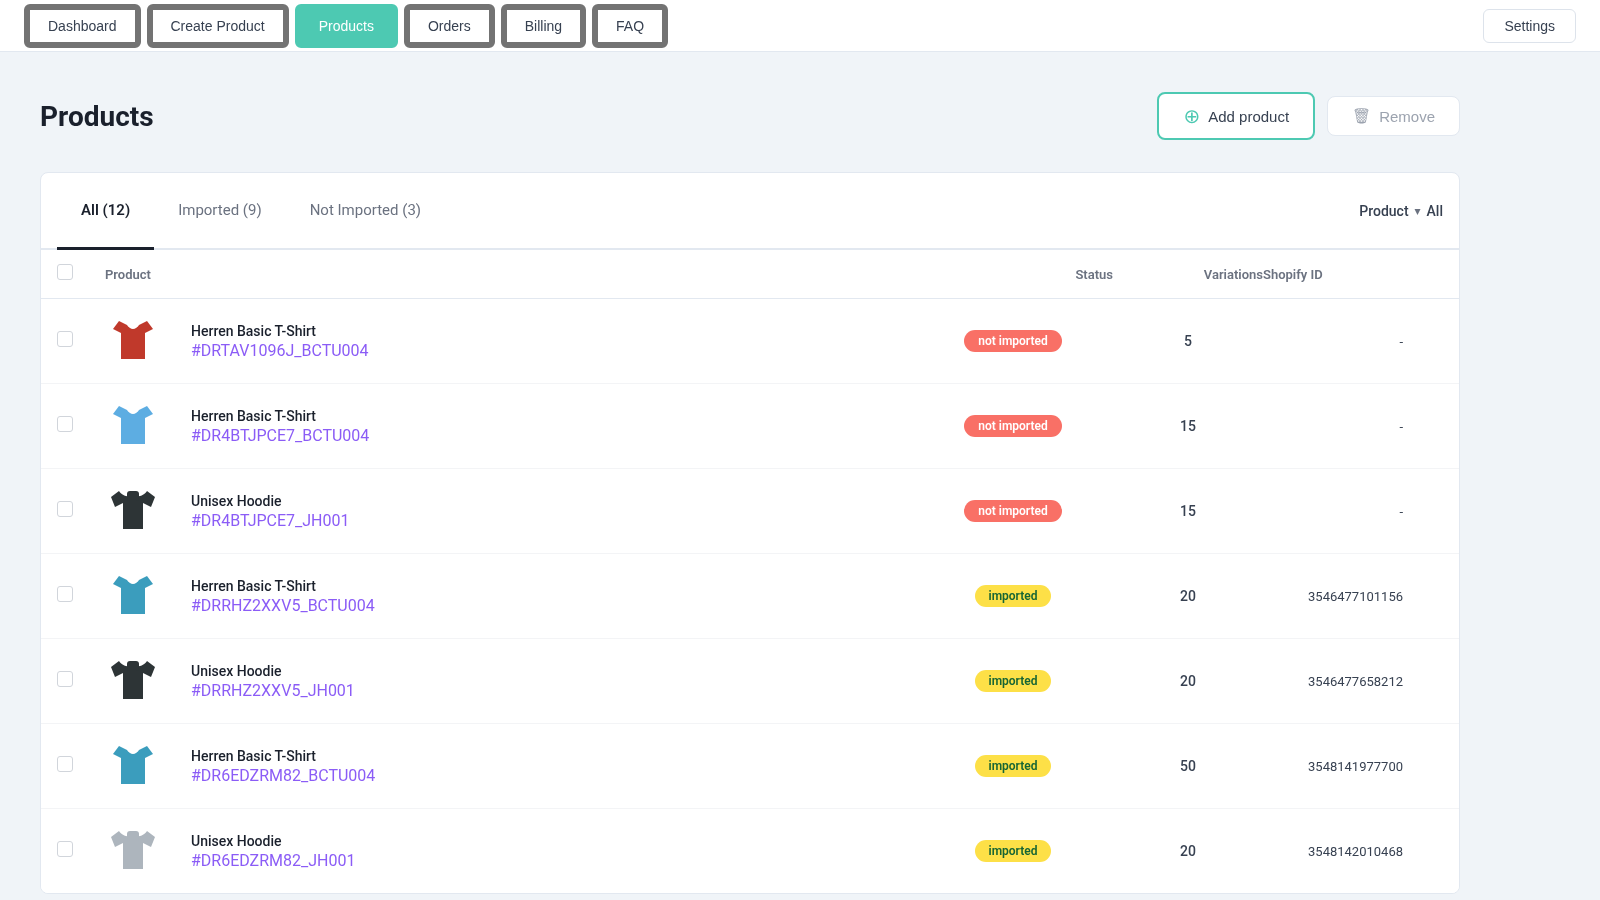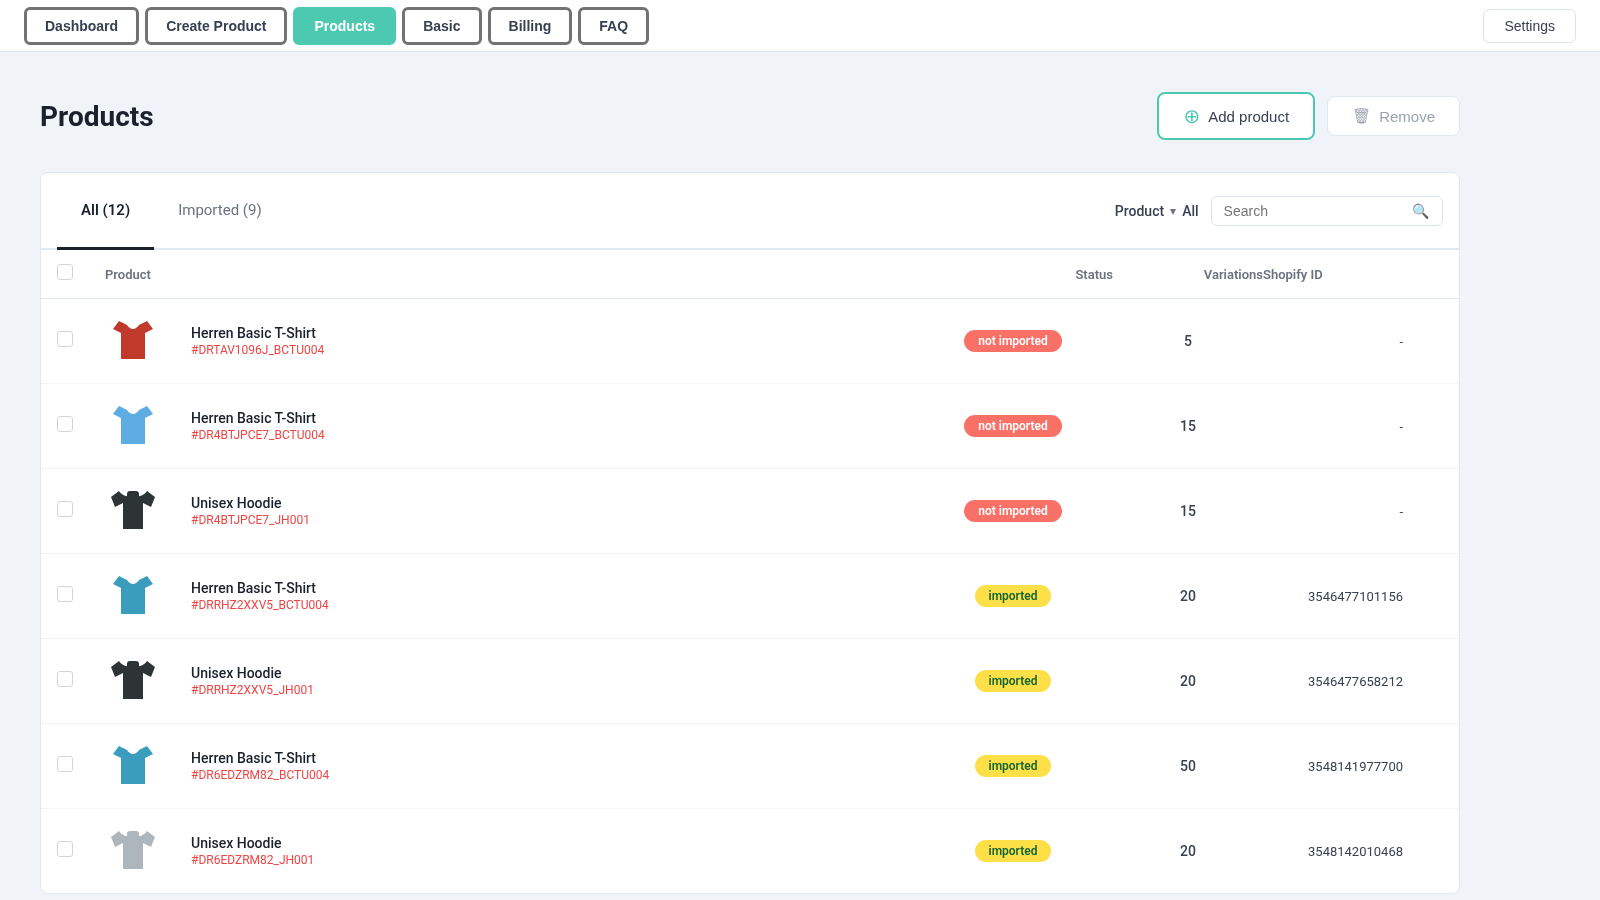--- a/index.html
+++ b/index.html
@@ -12,26 +12,26 @@
       display: flex;
       align-items: center;
       padding: 0 24px;
       height: 52px;
       position: relative;
     }
     .nav-items { display: flex; gap: 6px; }
     .nav-btn {
       padding: 8px 18px;
       border-radius: 6px;
-      border: 3px solid #737373;
-      background: #fff;
-      font-size: 14px;
-      color: #374151;
-      cursor: pointer;
-      font-weight: 700;
+      border: 6px solid #737373;
+      background: #fff;
+      font-size: 14px;
+      color: #374151;
+      cursor: pointer;
+      font-weight: 400;
     }
     .nav-btn.active {
       background: #4dc9b2;
       color: #fff;
       border-color: #4dc9b2;
     }
     .nav-settings {
       margin-left: auto;
       padding: 8px 20px;
       border-radius: 6px;
@@ -210,22 +210,22 @@
     }
     .product-thumb svg { width: 56px; height: 56px; }
     .product-info {}
     .product-name {
       font-size: 14px;
       font-weight: 500;
       color: #1a202c;
       margin-bottom: 2px;
     }
     .product-sku {
-      font-size: 12px;
-      color: #ef4444;
+      font-size: 16px;
+      color: #8b5cf6;
     }
 
     .status-cell { display: flex; justify-content: center; }
     .status-badge {
       display: inline-block;
       padding: 4px 14px;
       border-radius: 20px;
       font-size: 12px;
       font-weight: 600;
     }
@@ -259,21 +259,21 @@
     }
   </style>
 </head>
 <body>
 
 <nav class="navbar">
   <div class="nav-items">
     <button class="nav-btn">Dashboard</button>
     <button class="nav-btn">Create Product</button>
     <button class="nav-btn active">Products</button>
-    <button class="nav-btn">Basic</button>
+    <button class="nav-btn">Orders</button>
     <button class="nav-btn">Billing</button>
     <button class="nav-btn">FAQ</button>
   </div>
   <button class="nav-settings">Settings</button>
 </nav>
 
 <div class="main-content">
 
   <div class="page-header">
     <h1 class="page-title">Products</h1>
@@ -288,31 +288,28 @@
       </button>
     </div>
   </div>
 
   <div class="products-table">
 
     <div class="filter-bar-inner">
       <div class="tabs">
         <div class="tab-item active">All (12)</div>
         <div class="tab-item">Imported (9)</div>
+        <div class="tab-item">Not Imported (3)</div>
       </div>
       <div class="filter-right">
         <div class="product-filter">
           <span class="product-filter-label">Product</span>
           <span class="chevron-icon">▾</span>
           <span class="all-badge">All</span>
         </div>
-        <div class="search-box">
-          <input class="search-input" type="text" placeholder="Search" style="">
-          <span class="search-icon">🔍</span>
-        </div>
       </div>
     </div>
 
     <div class="table-header">
       <div>
         <input type="checkbox" class="checkbox" style="">
       </div>
       <div class="th">Product</div>
       <div class="th center">Status</div>
       <div class="th center">Variations</div>

